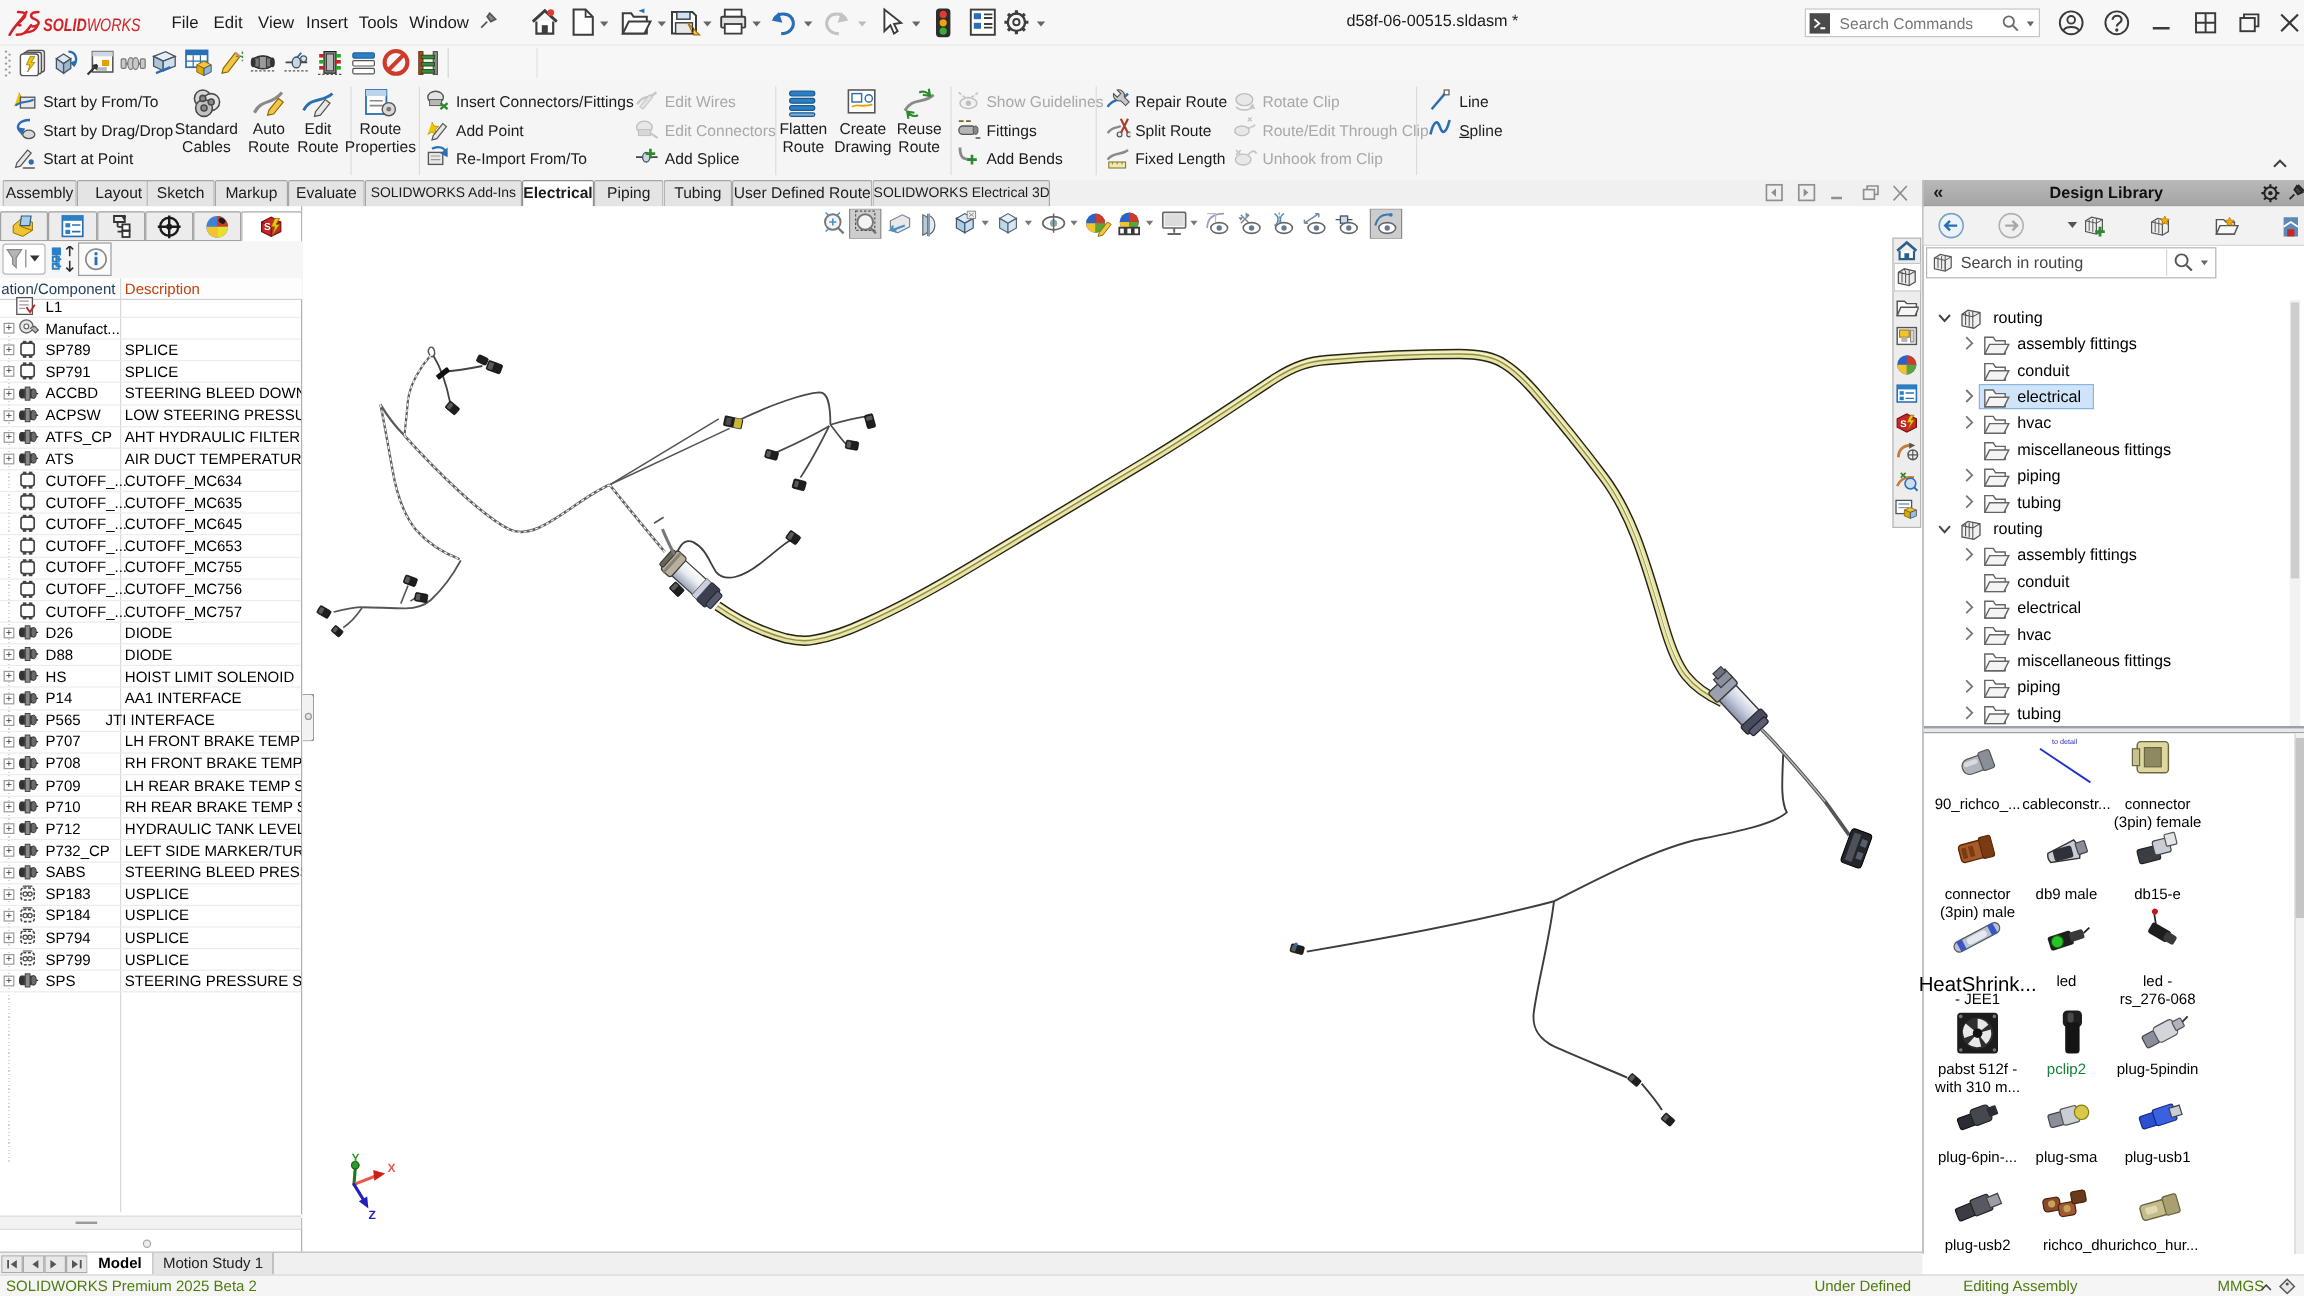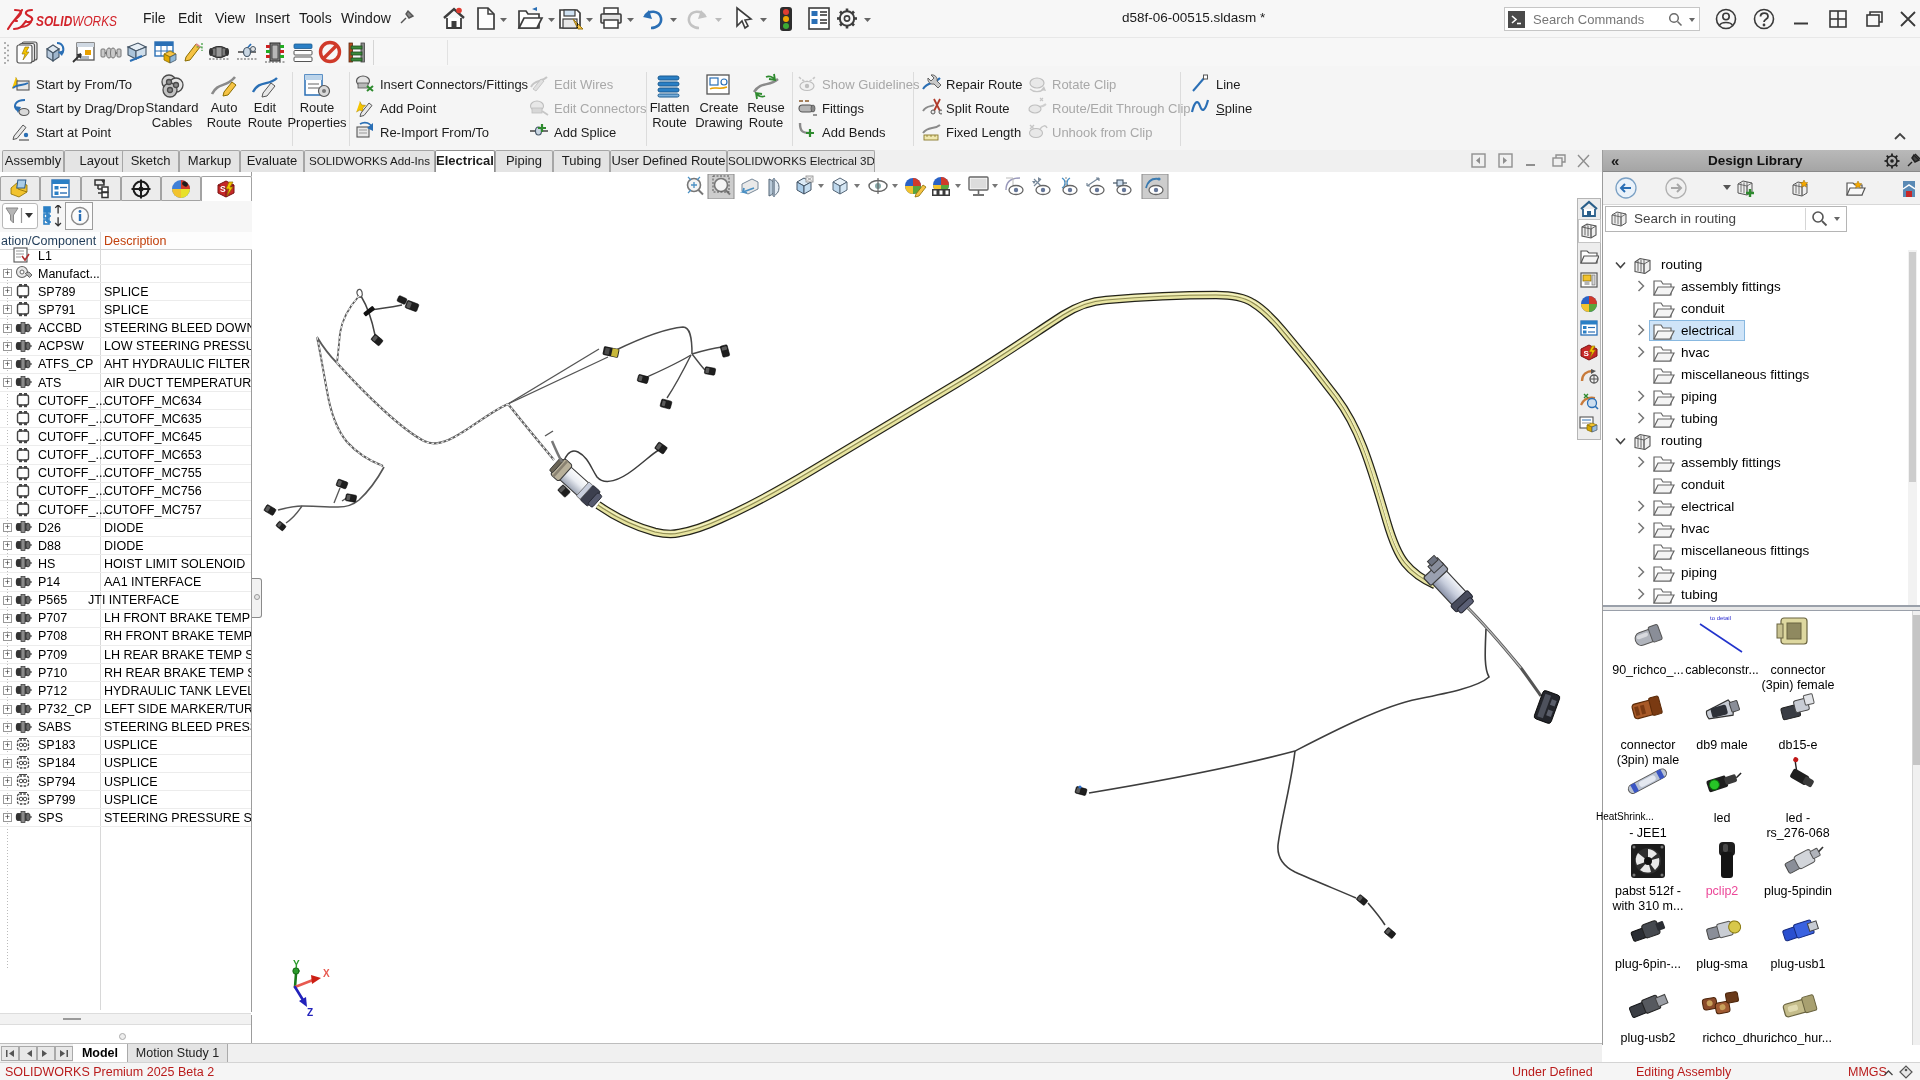--- a/index.html
+++ b/index.html
@@ -15,21 +15,21 @@
 #tabrow{position:absolute;left:0;top:150px;width:1920px;height:22px;background:#f0f0f0}
 .ctab{position:absolute;top:0;height:22px;white-space:nowrap;overflow:hidden;background:#e4e4e4;border:1px solid #a6a6a6;border-bottom:none;font-size:13px;color:#1c1c1c;text-align:center;line-height:20px;border-radius:2px 2px 0 0}
 .ctab.active{background:#fff;font-weight:bold;border-color:#8f8f8f}
 #leftpanel{position:absolute;left:0;top:172px;width:252px;height:871px;background:#fff;border-right:1px solid #9c9c9c}
 .lprow{position:absolute;left:0;width:251px;height:19px;font-size:12.5px;color:#000;border-bottom:1px solid #ececec;white-space:nowrap;overflow:hidden}
 .pbox{position:absolute;left:3px;top:5px;width:9px;height:9px;border:1px solid #999;background:#fff;font-size:9px;line-height:7px;text-align:center;color:#333}
 #viewport{position:absolute;left:252px;top:172px;width:1350px;height:871px;background:#fff}
 #designlib{position:absolute;left:1602px;top:150px;width:318px;height:895px;background:#fff;border-left:1px solid #9c9c9c}
 .dlrow{position:absolute;left:0;width:300px;height:22px;font-size:13.5px;color:#000;white-space:nowrap}
 #modeltabs{position:absolute;left:0;top:1043px;width:1602px;height:19px;background:#f0f0f0;border-top:1px solid #bdbdbd}
-#statusbar{position:absolute;left:0;top:1062px;width:1920px;height:18px;background:#f5f5f5;border-top:1px solid #d4d4d4;font-size:12.5px;color:#b91c1c}
+#statusbar{position:absolute;left:0;top:1062px;width:1920px;height:18px;background:#f5f5f5;border-top:1px solid #d4d4d4;font-size:12.5px;color:#4d7c0f}
 .sbtxt{position:absolute;top:2px;white-space:nowrap}
 </style></head>
 <body>
 <div id="titlebar">
  <svg class="abs" style="left:5px;top:6px" width="135" height="26" viewBox="0 0 135 26">
   <g stroke="#d2232a" stroke-width="2.1" fill="none" stroke-linecap="round">
    <path d="M3 23 C8 14 14 10 17 4 M10 4 C16 4 18 6 14 10 C10 14 8 15 12 15 M21 15 C17 20 16 23 9 23"></path>
    <path d="M27 4 C20 4 19 8 24 10 C29 12 28 16 22 16 M16 21 C22 21 24 19 26 16"></path>
   </g>
   <text x="31" y="20" font-family="Liberation Sans, sans-serif" font-size="15" font-style="italic" font-weight="bold" fill="#d2232a" textLength="81" lengthAdjust="spacingAndGlyphs">SOLID<tspan font-weight="normal">WORKS</tspan></text>
@@ -1643,28 +1643,28 @@
       </g>
     </svg>
 <div class="abs" style="left:-7px;top:513px;width:104px;text-align:center;font-size:12.5px;color:#000;white-space:nowrap">90_richco_...</div>
 <div class="abs" style="left:67px;top:513px;width:104px;text-align:center;font-size:12.5px;color:#000;white-space:nowrap">cableconstr...</div>
 <div class="abs" style="left:143px;top:513px;width:104px;text-align:center;font-size:12.5px;color:#000;white-space:nowrap">connector</div>
     <div class="abs" style="left:143px;top:528px;width:104px;text-align:center;font-size:12.5px;color:#000;white-space:nowrap">(3pin) female</div>
 <div class="abs" style="left:-7px;top:588px;width:104px;text-align:center;font-size:12.5px;color:#000;white-space:nowrap">connector</div>
     <div class="abs" style="left:-7px;top:603px;width:104px;text-align:center;font-size:12.5px;color:#000;white-space:nowrap">(3pin) male</div>
 <div class="abs" style="left:67px;top:588px;width:104px;text-align:center;font-size:12.5px;color:#000;white-space:nowrap">db9 male</div>
 <div class="abs" style="left:143px;top:588px;width:104px;text-align:center;font-size:12.5px;color:#000;white-space:nowrap">db15-e</div>
-<div class="abs" style="left:-7px;top:661px;width:104px;font-size:10px;color:#000;white-space:nowrap">HeatShrink...</div>
+<div class="abs" style="left:-7px;top:661px;width:104px;text-align:center;font-size:17px;color:#000;white-space:nowrap">HeatShrink...</div>
     <div class="abs" style="left:-7px;top:676px;width:104px;text-align:center;font-size:12.5px;color:#000;white-space:nowrap">- JEE1</div>
 <div class="abs" style="left:67px;top:661px;width:104px;text-align:center;font-size:12.5px;color:#000;white-space:nowrap">led</div>
 <div class="abs" style="left:143px;top:661px;width:104px;text-align:center;font-size:12.5px;color:#000;white-space:nowrap">led -</div>
     <div class="abs" style="left:143px;top:676px;width:104px;text-align:center;font-size:12.5px;color:#000;white-space:nowrap">rs_276-068</div>
 <div class="abs" style="left:-7px;top:734px;width:104px;text-align:center;font-size:12.5px;color:#000;white-space:nowrap">pabst 512f -</div>
     <div class="abs" style="left:-7px;top:749px;width:104px;text-align:center;font-size:12.5px;color:#000;white-space:nowrap">with 310 m...</div>
-<div class="abs" style="left:67px;top:734px;width:104px;text-align:center;font-size:12.5px;color:#ec4899;white-space:nowrap">pclip2</div>
+<div class="abs" style="left:67px;top:734px;width:104px;text-align:center;font-size:12.5px;color:#15803d;white-space:nowrap">pclip2</div>
 <div class="abs" style="left:143px;top:734px;width:104px;text-align:center;font-size:12.5px;color:#000;white-space:nowrap">plug-5pindin</div>
 <div class="abs" style="left:-7px;top:807px;width:104px;text-align:center;font-size:12.5px;color:#000;white-space:nowrap">plug-6pin-...</div>
 <div class="abs" style="left:67px;top:807px;width:104px;text-align:center;font-size:12.5px;color:#000;white-space:nowrap">plug-sma</div>
 <div class="abs" style="left:143px;top:807px;width:104px;text-align:center;font-size:12.5px;color:#000;white-space:nowrap">plug-usb1</div>
 <div class="abs" style="left:-7px;top:881px;width:104px;text-align:center;font-size:12.5px;color:#000;white-space:nowrap">plug-usb2</div>
 <div class="abs" style="left:67px;top:881px;width:104px;text-align:right;font-size:12.5px;color:#000;white-space:nowrap">richco_dhu...</div>
 <div class="abs" style="left:143px;top:881px;width:104px;text-align:center;font-size:12.5px;color:#000;white-space:nowrap">richco_hur...</div>
 <div class="abs" style="left:309px;top:461px;width:9px;height:434px;background:#f0f0f0;border-left:1px solid #d5d5d5"></div>
 <div class="abs" style="left:310px;top:465px;width:7px;height:150px;background:#c5c5c5"></div>
 </div>

